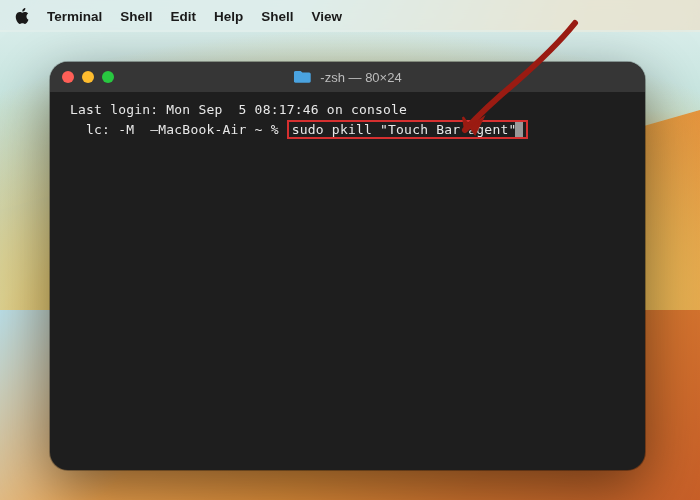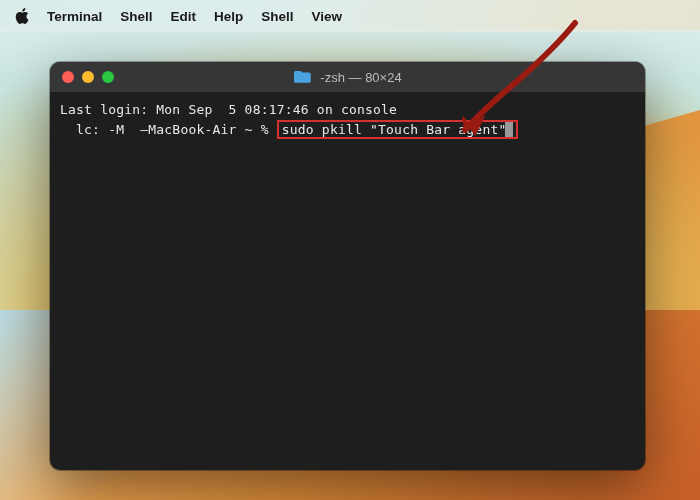--- a/index.html
+++ b/index.html
@@ -68,21 +68,21 @@
       cursor: default;
       font-weight: bold;
     }
     .terminal-window {
       position: absolute;
       top: 62px;
       left: 50px;
       width: 595px;
       height: 408px;
       background: #1e1e1e;
-      border-radius: 10px;
+      border-radius: 18px;
       box-shadow: 0 20px 60px rgba(0,0,0,0.5), 0 0 0 1px rgba(0,0,0,0.3);
       overflow: hidden;
       z-index: 50;
     }
     .titlebar {
       height: 30px;
       background: #363636;
       display: flex;
       align-items: center;
       position: relative;
@@ -110,21 +110,21 @@
       color: #bdbdbd;
       font-size: 13px;
       font-weight: 500;
     }
     .folder-icon {
       width: 17px;
       height: 14px;
       display: inline-block;
     }
     .terminal-body {
-      padding: 8px 10px;
+      padding: 8px 20px;
       font-family: "Menlo", "Monaco", "Consolas", monospace;
       font-size: 13px;
       line-height: 1.5;
       color: #e8e8e8;
       letter-spacing: 0.2px;
     }
     .terminal-line {
       white-space: pre;
     }
     .highlight-box {

